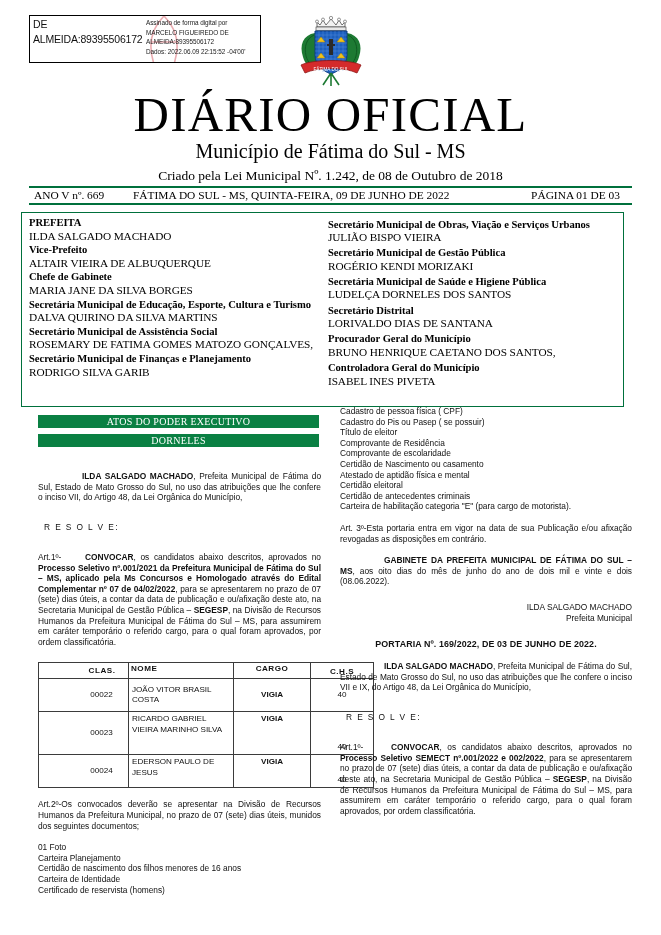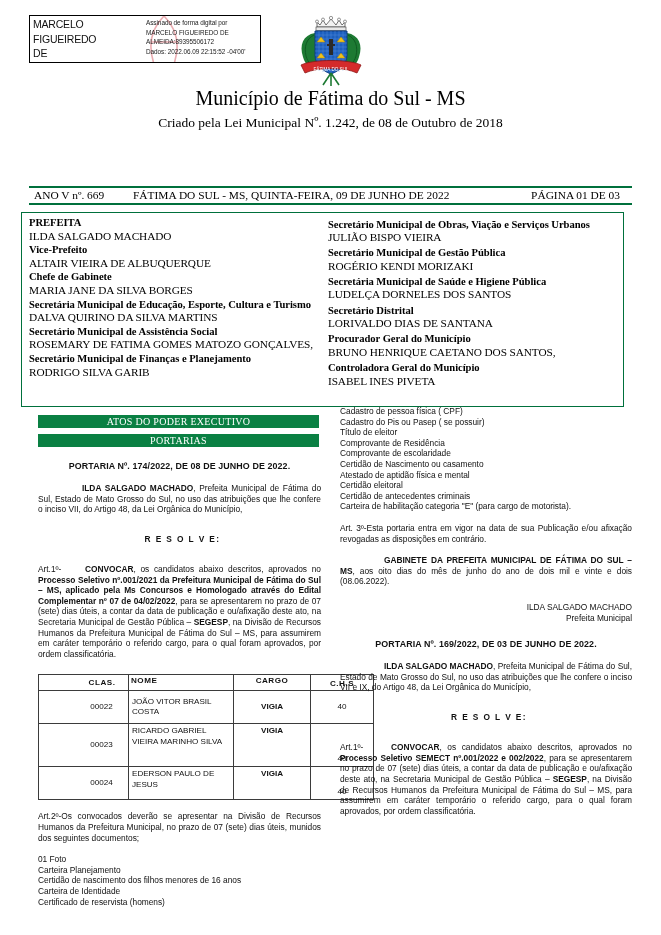--- a/index.html
+++ b/index.html
@@ -190,22 +190,22 @@
   .b        { font-weight: bold; }
   .ttl {
     font-weight: bold;
     font-size: 8.9px;
     line-height: 12px;
     text-align: center;
     letter-spacing: 0.1px;
   }
   .indent { text-indent: 44px; }
   .resolve {
-    text-align: center;
-    font-weight: 700;
+    text-align: left;
+    font-weight: 400;
     letter-spacing: 1.4px;
     padding-left: 6px;
   }
   .doclist div { white-space: nowrap; }
 
   
   .tbl {
     border-collapse: collapse;
     width: 278px;
     margin: 0;
@@ -237,21 +237,20 @@
   .tbl tr.r1 .c-chs   { vertical-align: middle; }
   .tbl tr.r1 .c-nome  { vertical-align: middle; }
 </style>
 </head>
 <body>
 
 <div class="page">
 
   <div class="sig-box">
     <div class="sig-left">
-      <div>MARCELO FIGUEIREDO</div>
       <div>DE</div>
       <div>ALMEIDA:89395506172</div>
     </div>
     <svg class="sig-swirl" viewBox="0 0 60 56">
       <path d="M30 4 C16 18, 14 34, 20 52 M30 4 C44 18, 46 34, 40 52 M18 30 L44 30" fill="none" stroke="#d96a72" stroke-width="1.6"></path>
     </svg>
     <div class="sig-right">
       <div>Assinado de forma digital por</div>
       <div>MARCELO FIGUEIREDO DE</div>
       <div>ALMEIDA:89395506172</div>
@@ -291,20 +290,21 @@
     <rect x="32" y="24" width="4" height="16" fill="#2b2b2b"></rect>
     <path d="M30 30 h8" stroke="#2b2b2b" stroke-width="2"></path>
 
     <path d="M4 50 C16 44, 52 44, 64 50 L60 58 C48 52, 20 52, 8 58 Z" fill="#d42b2b" stroke="#8e1616" stroke-width="0.8"></path>
     <text x="34" y="56" font-size="4.6" fill="#ffffff" text-anchor="middle" font-family="Liberation Sans, sans-serif">FÁTIMA DO SUL</text>
 
     <path d="M34 58 L26 70 M34 58 L42 70 M34 58 L34 71" stroke="#1d7a33" stroke-width="1.6" fill="none"></path>
   </svg>
 
   <div class="masthead">
+    <div class="big">DIÁRIO OFICIAL</div>
     <div class="sub">Município de Fátima do Sul - MS</div>
     <div class="law">Criado pela Lei Municipal Nº. 1.242, de 08 de Outubro de 2018</div>
   </div>
 
   <div class="rule-top"></div>
   <div class="rule-bot"></div>
   <div class="inforow">
     <span class="ano">ANO V nº. 669</span>
     <span class="city">FÁTIMA DO SUL - MS, QUINTA-FEIRA,  09  DE JUNHO DE 2022</span>
     <span class="pag">PÁGINA 01 DE 03</span>
@@ -335,25 +335,24 @@
       <div class="off-role">Secretário Distrital</div>
       <div class="off-name">LORIVALDO DIAS DE SANTANA</div>
       <div class="off-role">Procurador Geral do Município</div>
       <div class="off-name">BRUNO HENRIQUE CAETANO DOS SANTOS,</div>
       <div class="off-role">Controladora Geral do Município</div>
       <div class="off-name">ISABEL INES PIVETA</div>
     </div>
   </div>
 
   <div class="banner banner-atos">ATOS DO PODER EXECUTIVO</div>
-  <div class="banner banner-portarias">PORTARIAS</div>
+  <div class="banner banner-portarias">DORNELES</div>
 
   <div class="col col-left">
 
-    <div class="ttl">PORTARIA Nº. 174/2022, DE 08 DE JUNHO DE 2022.</div>
     <div class="gap-m"></div>
 
     <p class="p-just indent">
       <span class="b">ILDA SALGADO MACHADO</span><span>, Prefeita Municipal de Fátima do Sul, Estado de Mato Grosso do Sul, no uso das atribuições que lhe confere o inciso VII, do Artigo 48, da Lei Orgânica do Município,</span>
     </p>
 
     <div class="gap-m"></div>
     <p class="resolve">R E S O L V E:</p>
     <div class="gap-m"></div>
 

